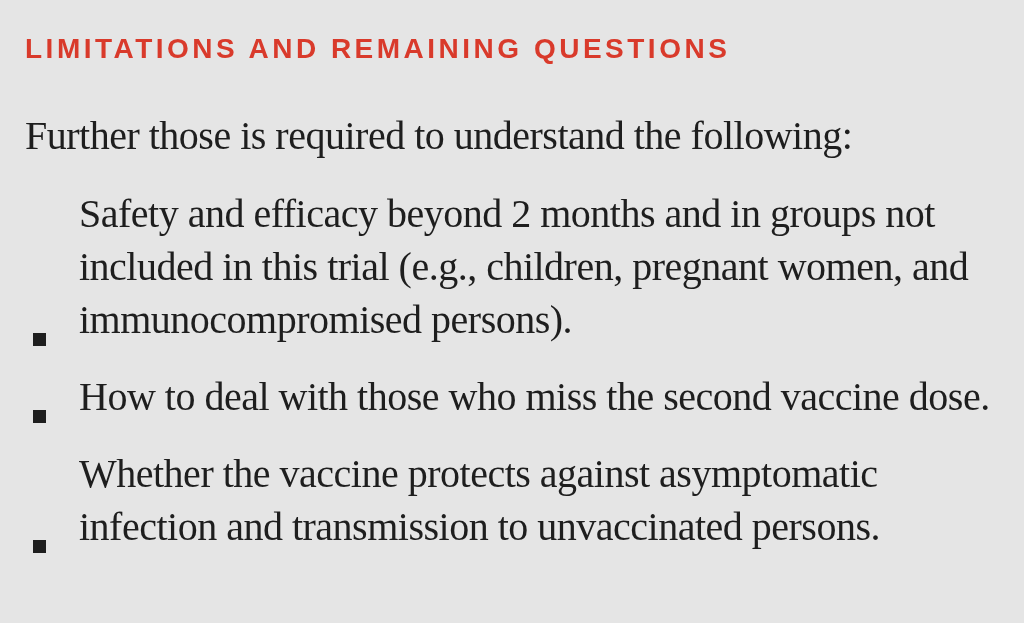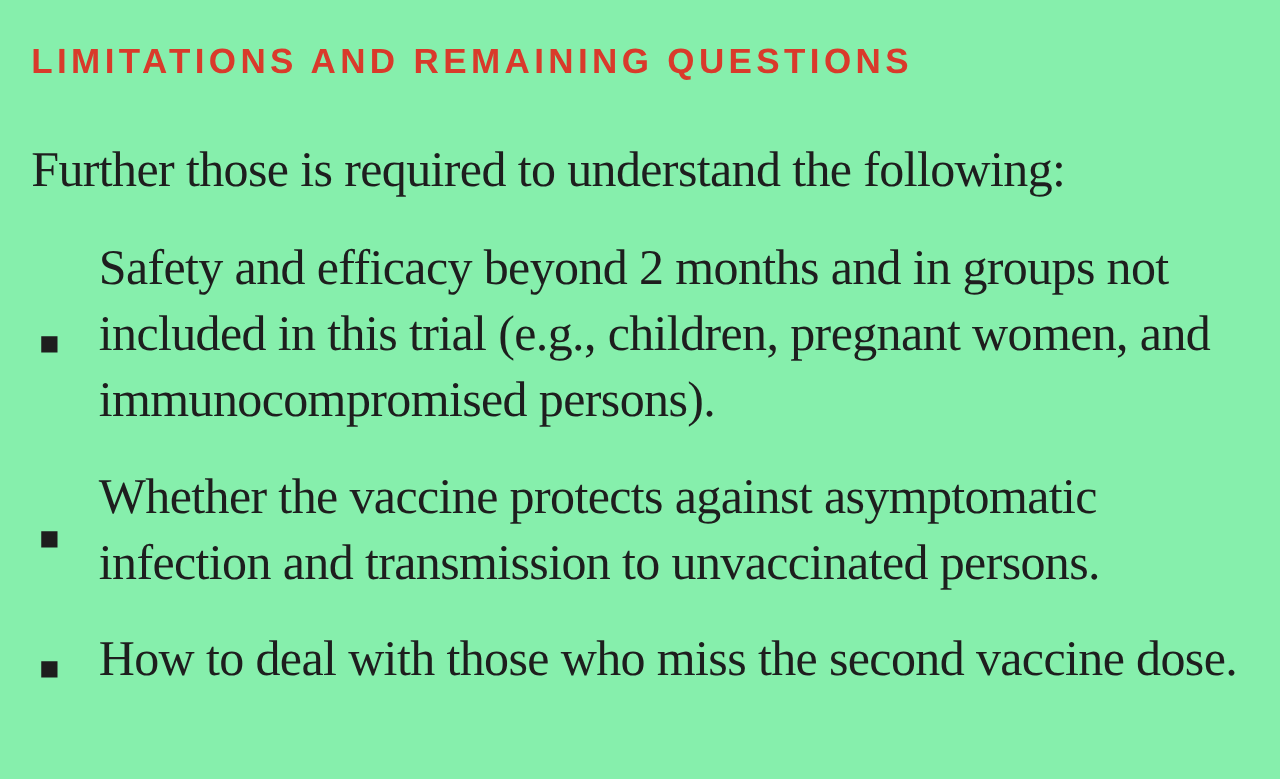--- a/index.html
+++ b/index.html
@@ -5,21 +5,21 @@
   * { margin: 0; padding: 0; box-sizing: border-box; }
   html, body {
     width: 1024px;
     height: 623px;
     background: #ffffff;
     overflow: hidden;
   }
   .page {
     width: 1024px;
     height: 623px;
-    background: #86efac;
+    background: #e5e5e5;
     padding: 33px 25px 0 25px;
     font-family: "Liberation Serif", serif;
     color: #1e1e1e;
   }
   .heading {
     font-family: "Liberation Sans", sans-serif;
     font-size: 28px;
     font-weight: 700;
     letter-spacing: 3.5px;
     color: #d93a2b;
@@ -31,21 +31,21 @@
     line-height: 53px;
     color: #1e1e1e;
     letter-spacing: -0.5px;
   }
   .bullets {
     list-style: none;
     margin-top: 25px;
   }
   .bullets li {
     display: flex;
-    align-items: center;
+    align-items: flex-end;
     margin-top: 24px;
     font-size: 40px;
     line-height: 53px;
     letter-spacing: -0.5px;
     color: #1e1e1e;
   }
   .marker {
     flex: 0 0 auto;
     width: 13px;
     height: 13px;
@@ -65,20 +65,20 @@
 
   <p class="intro">Further those is required to understand the following:</p>
 
   <ul class="bullets">
     <li>
       <span class="marker"></span>
       <span class="btext">Safety and efficacy beyond 2 months and in groups not included in this trial (e.g., children, pregnant women, and immunocompromised persons).</span>
     </li>
     <li>
       <span class="marker"></span>
-      <span class="btext">Whether the vaccine protects against asymptomatic infection and transmission to unvaccinated persons.</span>
+      <span class="btext">How to deal with those who miss the second vaccine dose.</span>
     </li>
     <li>
       <span class="marker"></span>
-      <span class="btext">How to deal with those who miss the second vaccine dose.</span>
+      <span class="btext">Whether the vaccine protects against asymptomatic infection and transmission to unvaccinated persons.</span>
     </li>
   </ul>
 </div>
 
 </body></html>

